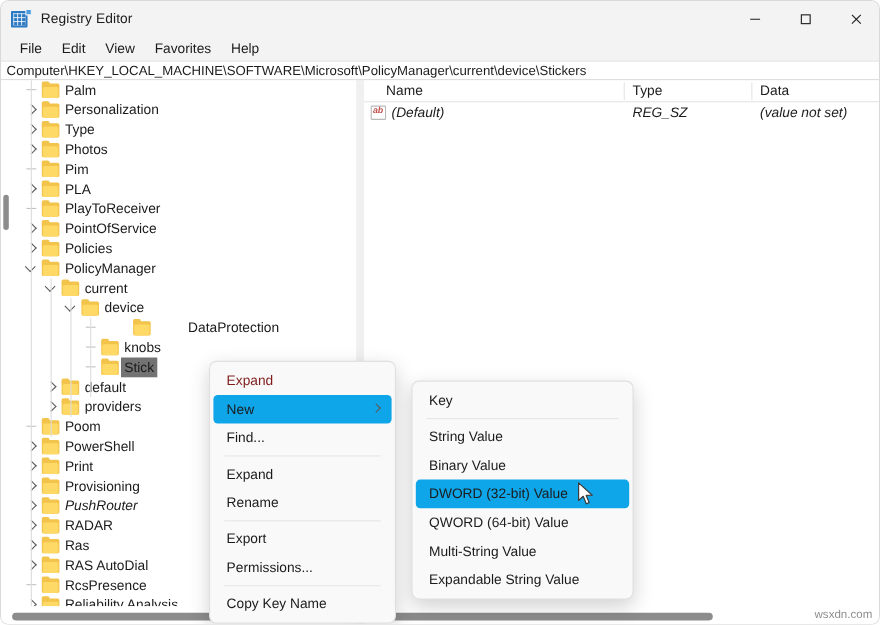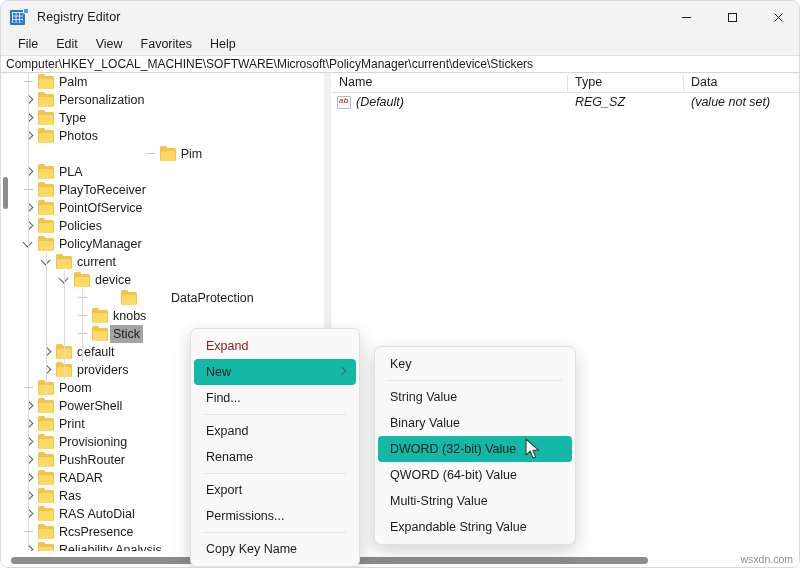--- a/index.html
+++ b/index.html
@@ -170,21 +170,21 @@
     position: absolute; left: 1px; top: 3px;
     width: 14px; height: 10px;
     background: #ffd966;
     border-radius: 1.5px;
   }
   .tree-label {
     font-size: 12.5px; color: #1b1b1b;
     line-height: 18px;
   }
   .tree-row.selected .tree-label {
-    background: #a3a3a3;
+    background: #737373;
     padding: 0 3px; margin-left: -3px;
   }
   
   .guide {
     position: absolute; top: 0;
     width: 1px; background: #dcdcdc;
   }
 
   
   .lv-header {
@@ -246,21 +246,21 @@
   .ctx-item {
     height: 26px;
     display: flex; align-items: center;
     padding: 0 12px;
     font-size: 12.5px; color: #1b1b1b;
     border-radius: 4px;
     position: relative;
     white-space: nowrap;
   }
   .ctx-item.disabled { color: #7f1d1d; }
-  .ctx-item.hl { background: #14b8a6; }
+  .ctx-item.hl { background: #0ea5e9; }
   .ctx-sep {
     height: 1px; background: #e6e6e6;
     margin: 3px 10px;
   }
   .submark {
     position: absolute; right: 11px; top: 9px;
     width: 6px; height: 6px;
     border-right: 1.3px solid #5c5c5c;
     border-bottom: 1.3px solid #5c5c5c;
     transform: rotate(-45deg);
@@ -362,21 +362,21 @@
             <div class="tw">
               <div class="chev"></div>
             </div>
             <div class="folder">
               <div class="tab"></div>
               <div class="back"></div>
               <div class="front"></div>
             </div>
             <div class="tree-label">Photos</div>
           </div>
-          <div class="tree-row" style="padding-left: 10px; justify-content: center;">
+          <div class="tree-row" style="padding-left: 10px;">
             <div class="tw">
               <div class="leafline"></div>
             </div>
             <div class="folder">
               <div class="tab"></div>
               <div class="back"></div>
               <div class="front"></div>
             </div>
             <div class="tree-label">Pim</div>
           </div>
@@ -549,21 +549,21 @@
             <div class="tw">
               <div class="chev"></div>
             </div>
             <div class="folder">
               <div class="tab"></div>
               <div class="back"></div>
               <div class="front"></div>
             </div>
             <div class="tree-label">Provisioning</div>
           </div>
-          <div class="tree-row" style="padding-left: 10px;">
+          <div class="tree-row" style="padding-left: 10px; font-style: italic;">
             <div class="tw">
               <div class="chev"></div>
             </div>
             <div class="folder">
               <div class="tab"></div>
               <div class="back"></div>
               <div class="front"></div>
             </div>
             <div class="tree-label">PushRouter</div>
           </div>
@@ -629,21 +629,21 @@
         </div>
       <div class="hscroll" style="left:0; width:314px;">
         <div class="thumb" style="left:10px; width:255px;"></div>
       </div>
     </div>
 
     <div class="splitter"></div>
 
     <div class="pane-right">
       <div class="lv-header">
-        <div class="lv-col" style="left:8px;">Name</div>
+        <div class="lv-col" style="left:20px;">Name</div>
         <div class="lv-sep" style="left:236px;"></div>
         <div class="lv-col" style="left:244px;">Type</div>
         <div class="lv-sep" style="left:352px;"></div>
         <div class="lv-col" style="left:360px;">Data</div>
       </div>
       <div class="lv-row">
         <div class="ab-icon"></div>
         <div class="lv-cell" style="left:25px;">(Default)</div>
         <div class="lv-cell" style="left:244px;">REG_SZ</div>
         <div class="lv-cell" style="left:360px;">(value not set)</div>

